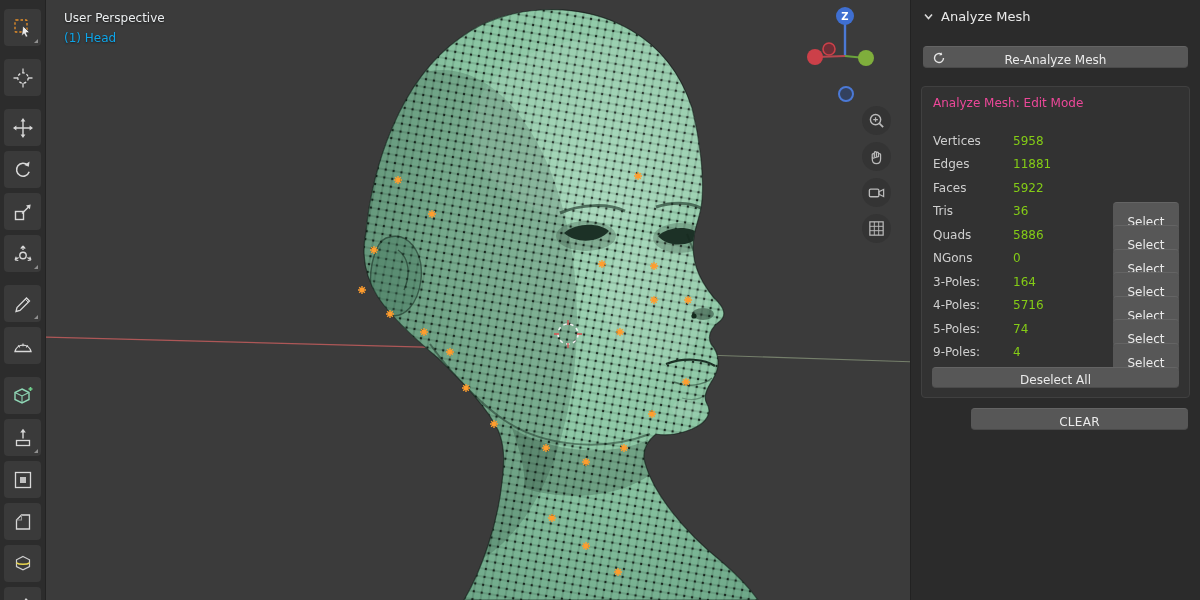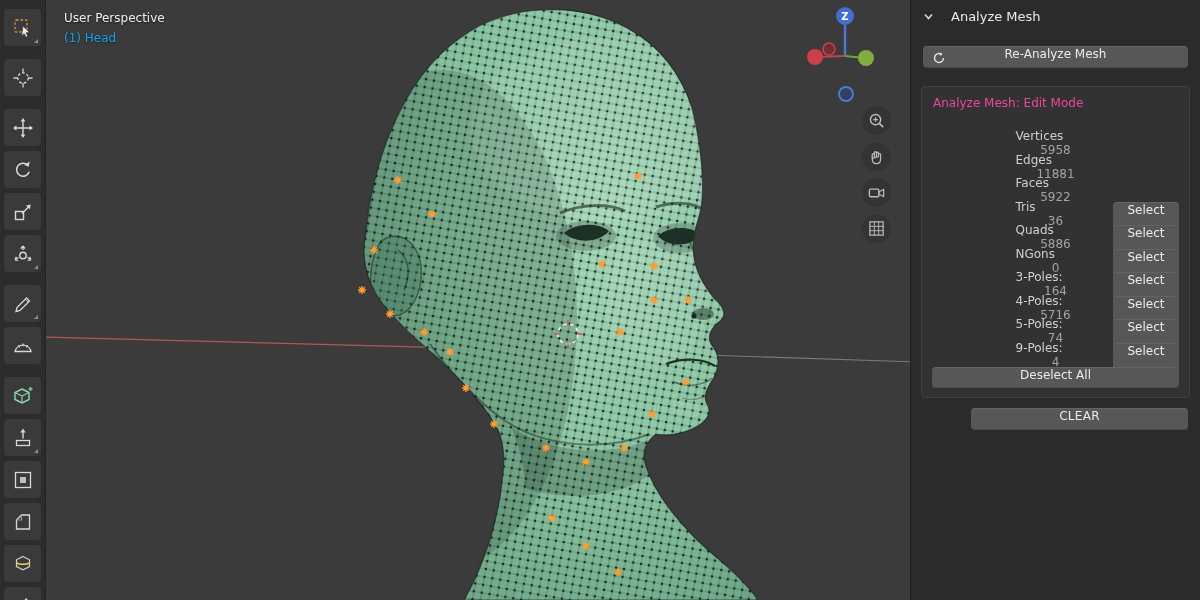--- a/index.html
+++ b/index.html
@@ -32,33 +32,33 @@
     display:flex; flex-direction:column; gap:7px; }
   .nav-btn { width:29px; height:29px; border-radius:50%;
     display:flex; align-items:center; justify-content:center;
     background:rgba(40,40,40,0.35); cursor:pointer; }
   .nav-btn svg { width:19px; height:19px; opacity:.85; }
 
   
   .side-panel { position:absolute; left:910px; top:0; width:290px; height:600px;
     background:#2b2b2b; z-index:6; border-left:1px solid #222; font-size:12px; }
   .panel-head { position:absolute; left:12px; top:9px; display:flex; align-items:center;
-    gap:17px; color:#e9e9e9; font-size:13px; cursor:pointer; }
+    gap:7px; color:#e9e9e9; font-size:13px; cursor:pointer; }
   .btn { background:#575757; border-radius:4px; color:#ebebeb; font-size:12px;
-    display:flex; align-items:flex-start; justify-content:center; cursor:pointer;
+    display:flex; align-items:flex-end; justify-content:center; cursor:pointer;
     border-top:1px solid #646464; border-bottom:1px solid #4a4a4a; }
   .reanalyze { position:absolute; left:12px; right:12px; top:46px; height:22px; }
   .reanalyze .ricon { position:absolute; left:9px; top:4px; }
   .sub-box { position:absolute; left:10px; right:10px; top:86px; height:312px;
     background:#323232; border:1px solid #404040; border-radius:4px; }
   .box-title { position:absolute; left:11px; top:9px; color:#ec4899; }
   .stats { position:absolute; left:0; right:0; top:42px; }
-  .stat-row { height:23.5px; display:flex; align-items:center; padding:0 11px; position:relative;flex-direction:column; }
+  .stat-row { height:23.5px; display:flex; align-items:center; padding:0 11px; position:relative; }
   .stat-label { width:80px; color:#cfcfcf; }
-  .stat-value { color:#a3a3a3; }
+  .stat-value { color:#84cc16; }
   .select-btn { position:absolute; right:10px; top:2px; width:66px; height:28px; }
   .deselect { position:absolute; left:10px; right:10px; bottom:9px; height:21px; }
   .clear { position:absolute; left:12px; right:12px; top:408px; height:22px;
     letter-spacing:.3px;margin-left:48px; }
 </style>
 </head>
 <body>
 
 <div class="app">
 

